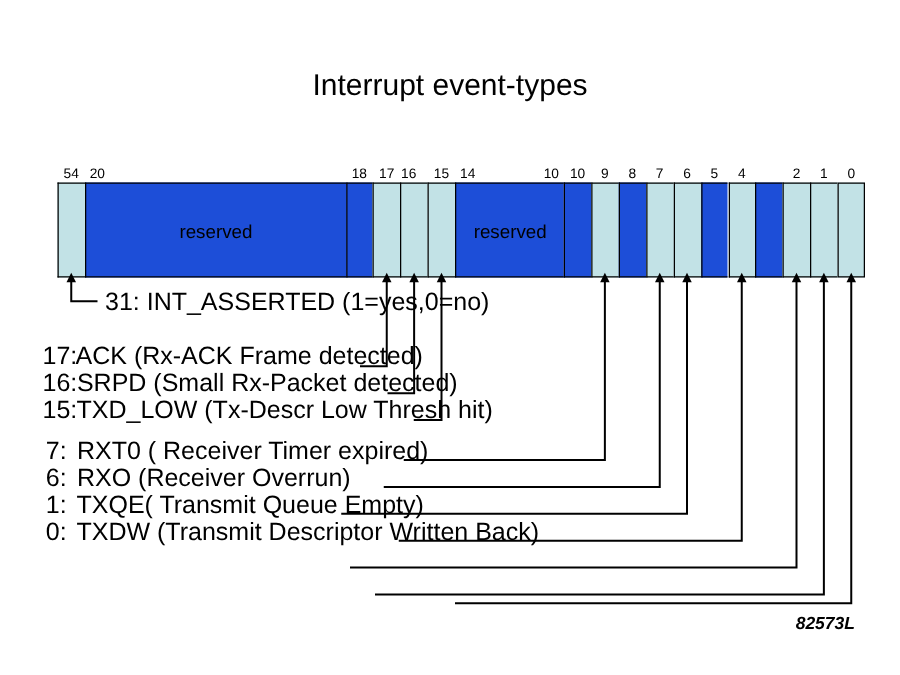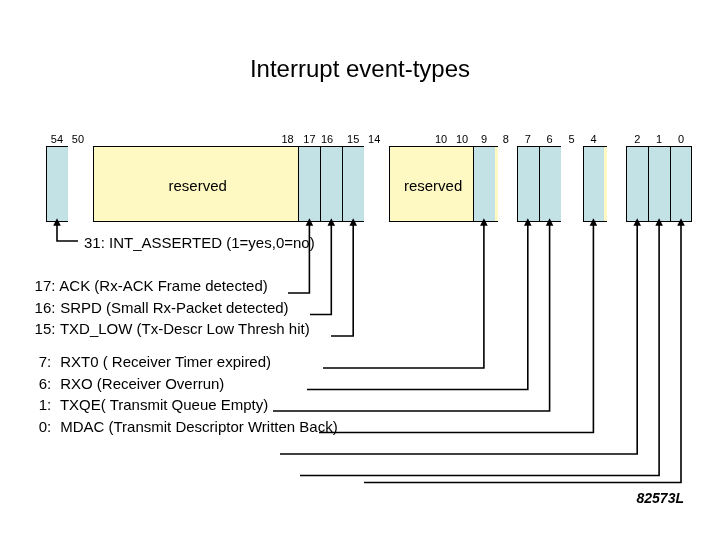--- a/index.html
+++ b/index.html
@@ -27,21 +27,21 @@
   
   #bitfield{position:absolute;left:46px;top:146px;width:646px;height:76px;}
   .cell{
     position:absolute;top:0;height:76px;
     box-sizing:border-box;
     border-left:1px solid #000;
     border-top:1px solid #000;
     border-bottom:1px solid #000;
   }
   .cell.last{border-right:1px solid #000;}
-  .cell.gray{background:#fef9c3;margin-left:25px;}
+  .cell.gray{background:#1d4ed8;}
   .cell.cyan{background:#c2e2e6;}
   .cell-label{
     position:absolute;left:0;top:0;width:100%;height:76px;
     display:flex;align-items:center;justify-content:center;
     font-size:15px;
   }
 
   
   .bitnum{
     position:absolute;
@@ -51,21 +51,21 @@
     white-space:nowrap;
     top:133px;
   }
 
   
   #lines{position:absolute;left:0;top:0;width:720px;height:540px;pointer-events:none;}
 
   
   .lbl{
     position:absolute;
-    font-size:15px;
+    font-size:20px;
     line-height:21px;
     white-space:nowrap;
   }
   #grp-top{left:84px;top:232px;}
   #grp-mid{left:34px;top:275px;}
   #grp-bot{left:34px;top:351px;}
   .lbl-row{height:21.5px;}
   .bitno{display:inline-block;text-align:center;}
   #grp-mid .bitno{width:22px;}
   #grp-bot .bitno{width:22px;}
@@ -107,21 +107,21 @@
       <div class="cell gray" style="left: 514.6px; width: 21.9px;"></div>
       <div class="cell cyan" style="left: 536.5px; width: 21.9px;"></div>
       <div class="cell gray" style="left: 558.4px; width: 21.9px;"></div>
       <div class="cell cyan" style="left: 580.3px; width: 21.9px;"></div>
       <div class="cell cyan" style="left: 602.2px; width: 21.9px;"></div>
       <div class="cell cyan last" style="left: 624.1px; width: 21.9px;"></div>
     </div>
 
   <div id="ticks">
       <div class="bitnum" style="left: 42.95px; width: 28px;">54</div>
-      <div class="bitnum" style="left: 63.9px; width: 28px;">50</div>
+      <div class="bitnum" style="left: 63.9px; width: 28px;">20</div>
       <div class="bitnum" style="left: 273.509px; width: 28px;">18</div>
       <div class="bitnum" style="left: 295.409px; width: 28px;">17</div>
       <div class="bitnum" style="left: 313px; width: 28px;">16</div>
       <div class="bitnum" style="left: 339.209px; width: 28px;">15</div>
       <div class="bitnum" style="left: 360.159px; width: 28px;">14</div>
       <div class="bitnum" style="left: 448.05px; width: 28px;">10</div>
       <div class="bitnum" style="left: 469.95px; width: 28px;">9</div>
       <div class="bitnum" style="left: 491.85px; width: 28px;">8</div>
       <div class="bitnum" style="left: 513.75px; width: 28px;">7</div>
       <div class="bitnum" style="left: 535.65px; width: 28px;">6</div>
@@ -159,18 +159,18 @@
     </div>
   <div class="lbl" id="grp-mid">
       <div class="lbl-row"><span class="bitno">17:</span><span> ACK (Rx-ACK Frame detected)</span></div>
       <div class="lbl-row"><span class="bitno">16:</span><span> SRPD (Small Rx-Packet detected)</span></div>
       <div class="lbl-row"><span class="bitno">15:</span><span> TXD_LOW (Tx-Descr Low Thresh hit)</span></div>
     </div>
   <div class="lbl" id="grp-bot">
       <div class="lbl-row"><span class="bitno">7:</span><span> RXT0 ( Receiver Timer expired)</span></div>
       <div class="lbl-row"><span class="bitno">6:</span><span> RXO (Receiver Overrun)</span></div>
       <div class="lbl-row"><span class="bitno">1:</span><span> TXQE( Transmit Queue Empty)</span></div>
-      <div class="lbl-row"><span class="bitno">0:</span><span> MDAC (Transmit Descriptor Written Back)</span></div>
+      <div class="lbl-row"><span class="bitno">0:</span><span> TXDW (Transmit Descriptor Written Back)</span></div>
     </div>
 
   <div id="footer">82573L</div>
 
 </div>
 
 </body></html>

